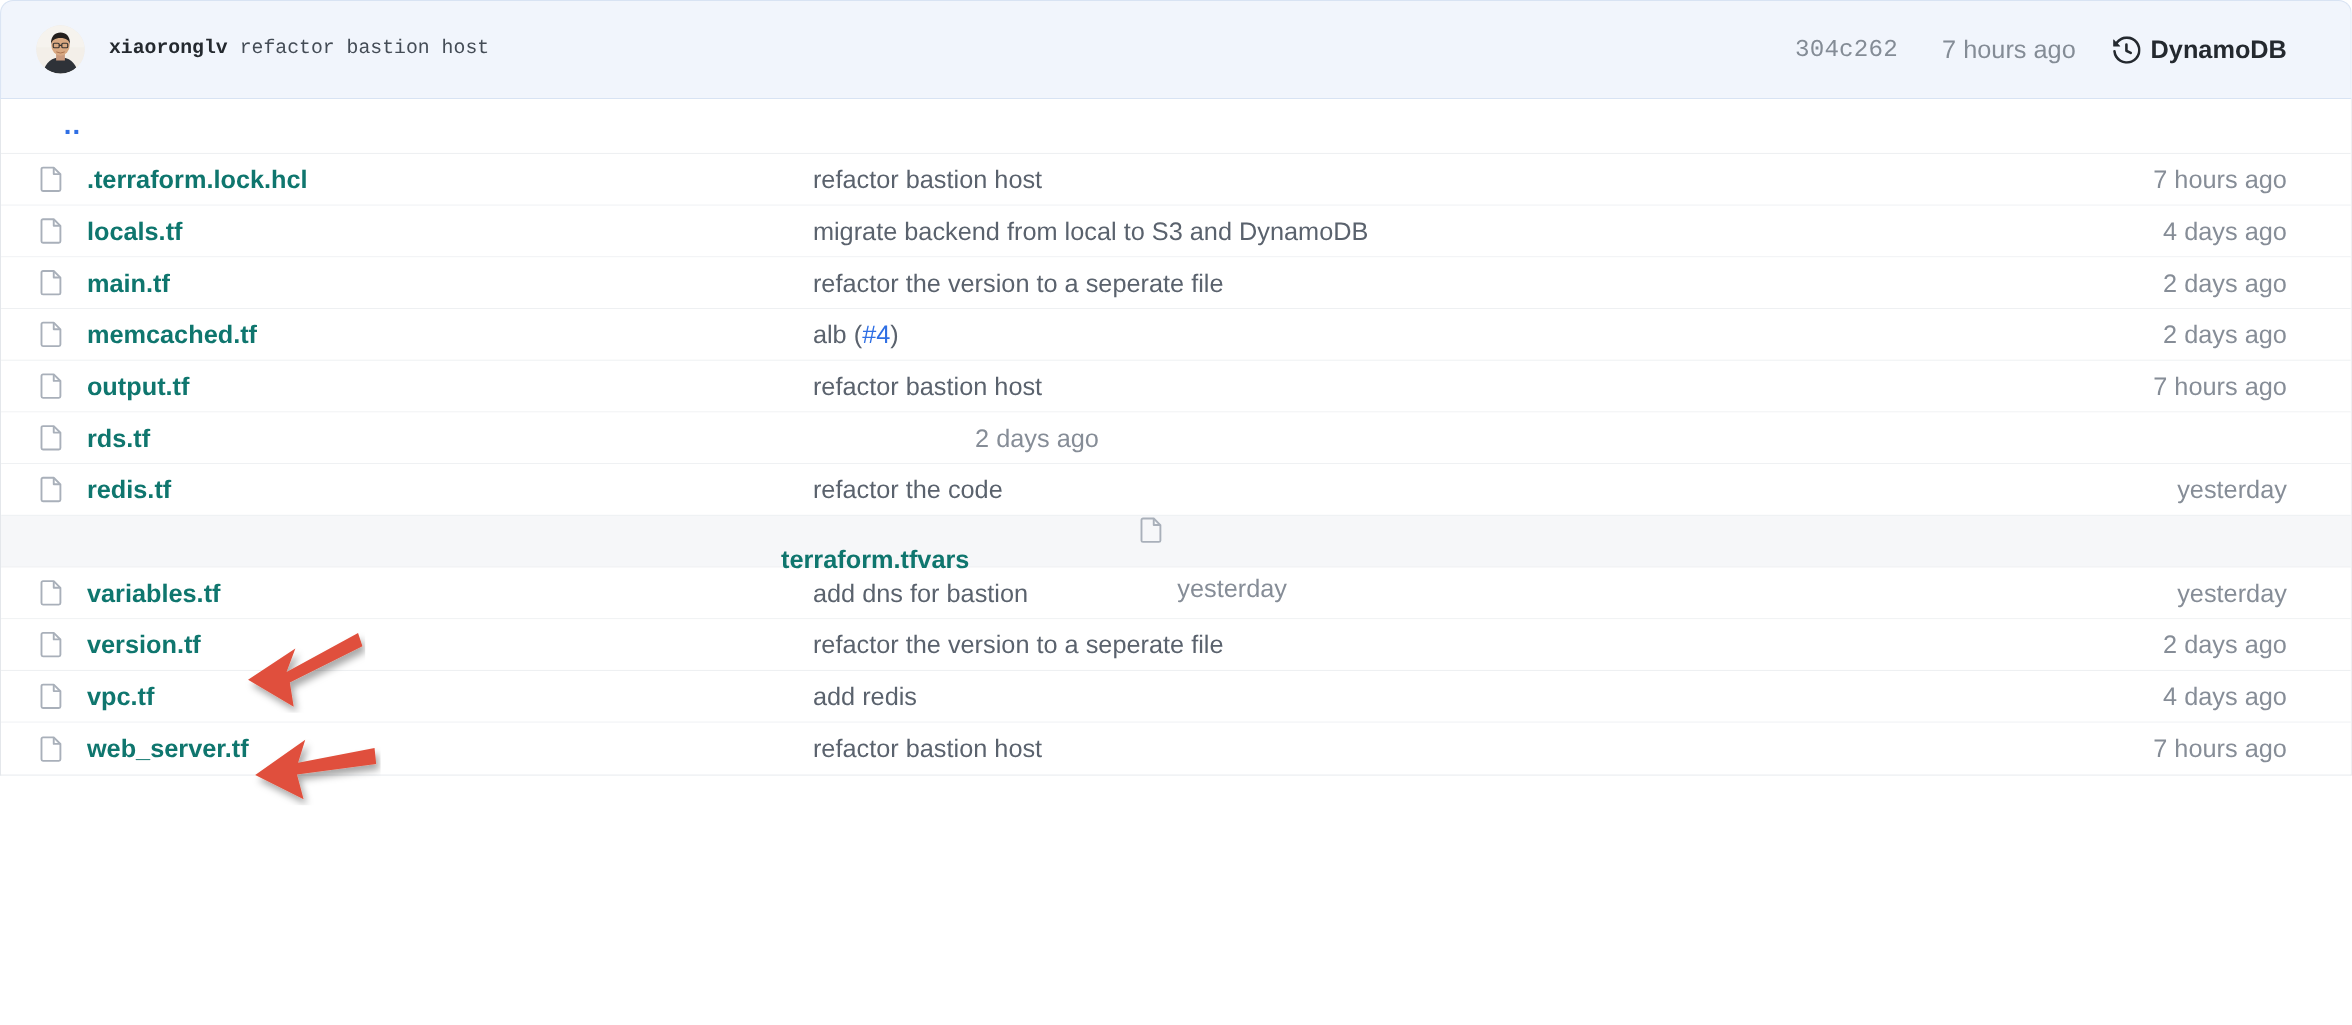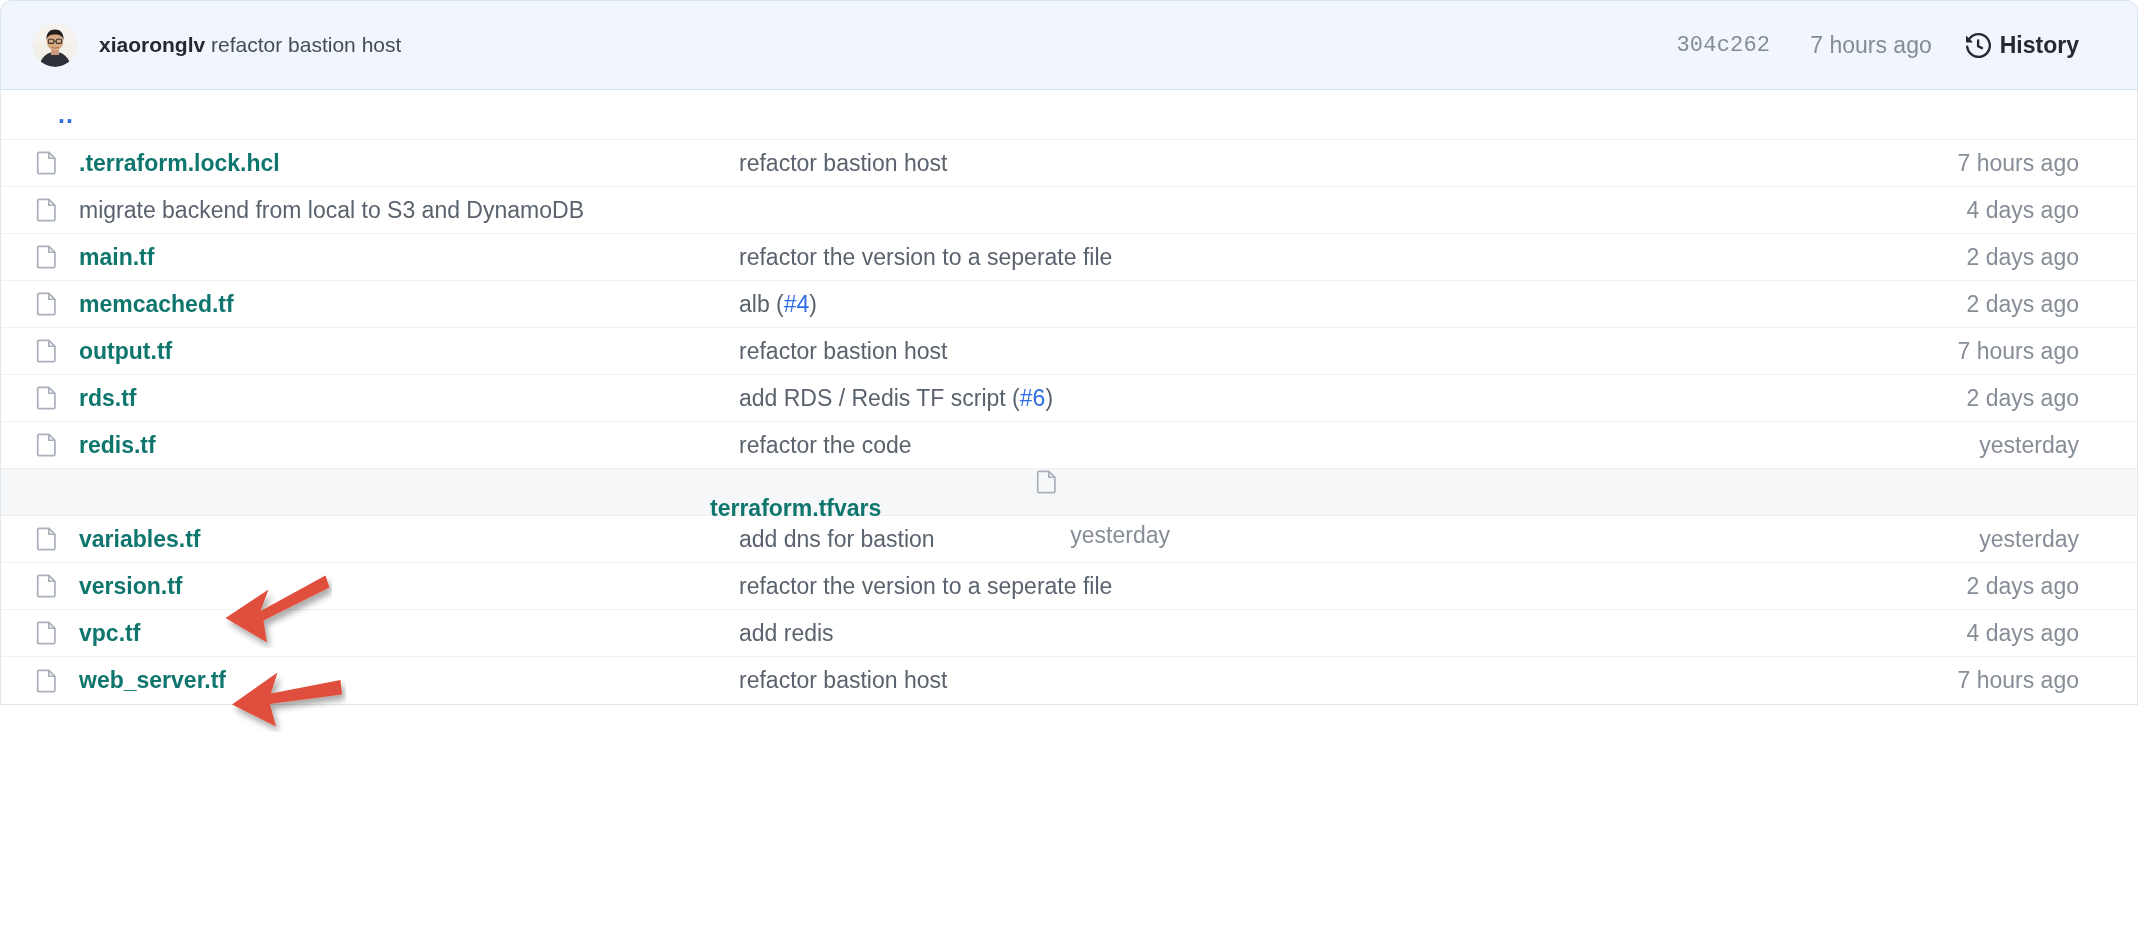--- a/index.html
+++ b/index.html
@@ -53,26 +53,27 @@
     height: 44px;
     border-radius: 50%;
     overflow: hidden;
     flex: 0 0 auto;
     background: #f0ece6;
     margin-right: 22px;
   }
   .avatar svg { display: block; width: 44px; height: 44px; }
 
   .commit-meta-text {
-    font-size: 21px;
+    font-size: 18px;
     line-height: 1.2;
     color: #3d4551;
     white-space: nowrap;
     overflow: hidden;
     text-overflow: ellipsis;
+    font-family: Liberation Mono, monospace;
   }
   .commit-author {
     font-weight: bold;
     color: #24292f;
   }
   .commit-message-head {
     color: #444c56;
     font-weight: normal;
   }
 
@@ -246,21 +247,21 @@
     <div class="commit-right">
       <span class="commit-sha">304c262</span>
       <span class="commit-age">7 hours ago</span>
       <button class="history-button">
         <span style="display:flex;">
           <svg class="history-icon" viewBox="0 0 16 16" xmlns="http://www.w3.org/2000/svg" aria-hidden="true">
             <path fill="#24292f" d="M1.643 3.143 .427 1.927A.25.25 0 0 0 0 2.104V5.75c0 .138.112.25.25.25h3.646a.25.25 0 0 0 .177-.427L2.715 4.215a6.5 6.5 0 1 1-1.18 4.458.75.75 0 1 0-1.493.154 8.001 8.001 0 1 0 1.6-5.684Z"></path>
             <path fill="#24292f" d="M7.75 4a.75.75 0 0 1 .75.75v3.19l2.1 1.05a.75.75 0 1 1-.67 1.342l-2.515-1.257A.75.75 0 0 1 7 8.4V4.75A.75.75 0 0 1 7.75 4Z"></path>
           </svg>
         </span>
-        <span>History</span>
+        <span>DynamoDB</span>
       </button>
     </div>
   </div>
 
   <div class="file-table">
 
     <div class="row parent-row">
       <span class="parent-link">..</span>
     </div>
 
@@ -280,20 +281,21 @@
         </div>
         <div class="row">
           <div class="cell-icon">
             <span style="display:flex;">
               <svg class="file-icon" viewBox="0 0 16 18" xmlns="http://www.w3.org/2000/svg" aria-hidden="true">
                 <path d="M2.25 1.25h7.1l4.4 4.4v10.1a1 1 0 0 1-1 1h-10.5a1 1 0 0 1-1-1V2.25a1 1 0 0 1 1-1Z" fill="none" stroke="#a9b0ba" stroke-width="1.25" stroke-linejoin="round"></path>
                 <path d="M9.35 1.4v4.15h4.25" fill="none" stroke="#a9b0ba" stroke-width="1.25" stroke-linejoin="round"></path>
               </svg>
             </span>
           </div>
+          <div class="cell-name">locals.tf</div>
           <div class="cell-message">migrate backend from local to S3 and DynamoDB</div>
           <div class="cell-age">4 days ago</div>
         </div>
         <div class="row">
           <div class="cell-icon">
             <span style="display:flex;">
               <svg class="file-icon" viewBox="0 0 16 18" xmlns="http://www.w3.org/2000/svg" aria-hidden="true">
                 <path d="M2.25 1.25h7.1l4.4 4.4v10.1a1 1 0 0 1-1 1h-10.5a1 1 0 0 1-1-1V2.25a1 1 0 0 1 1-1Z" fill="none" stroke="#a9b0ba" stroke-width="1.25" stroke-linejoin="round"></path>
                 <path d="M9.35 1.4v4.15h4.25" fill="none" stroke="#a9b0ba" stroke-width="1.25" stroke-linejoin="round"></path>
               </svg>
@@ -332,21 +334,20 @@
         <div class="row">
           <div class="cell-icon">
             <span style="display:flex;">
               <svg class="file-icon" viewBox="0 0 16 18" xmlns="http://www.w3.org/2000/svg" aria-hidden="true">
                 <path d="M2.25 1.25h7.1l4.4 4.4v10.1a1 1 0 0 1-1 1h-10.5a1 1 0 0 1-1-1V2.25a1 1 0 0 1 1-1Z" fill="none" stroke="#a9b0ba" stroke-width="1.25" stroke-linejoin="round"></path>
                 <path d="M9.35 1.4v4.15h4.25" fill="none" stroke="#a9b0ba" stroke-width="1.25" stroke-linejoin="round"></path>
               </svg>
             </span>
           </div>
           <div class="cell-name">rds.tf</div>
-          <div class="cell-message"><span>add RDS / Redis TF script </span><span class="paren">(</span><span class="pr-link">#6</span><span class="paren">)</span></div>
           <div class="cell-age">2 days ago</div>
         </div>
         <div class="row">
           <div class="cell-icon">
             <span style="display:flex;">
               <svg class="file-icon" viewBox="0 0 16 18" xmlns="http://www.w3.org/2000/svg" aria-hidden="true">
                 <path d="M2.25 1.25h7.1l4.4 4.4v10.1a1 1 0 0 1-1 1h-10.5a1 1 0 0 1-1-1V2.25a1 1 0 0 1 1-1Z" fill="none" stroke="#a9b0ba" stroke-width="1.25" stroke-linejoin="round"></path>
                 <path d="M9.35 1.4v4.15h4.25" fill="none" stroke="#a9b0ba" stroke-width="1.25" stroke-linejoin="round"></path>
               </svg>
             </span>

